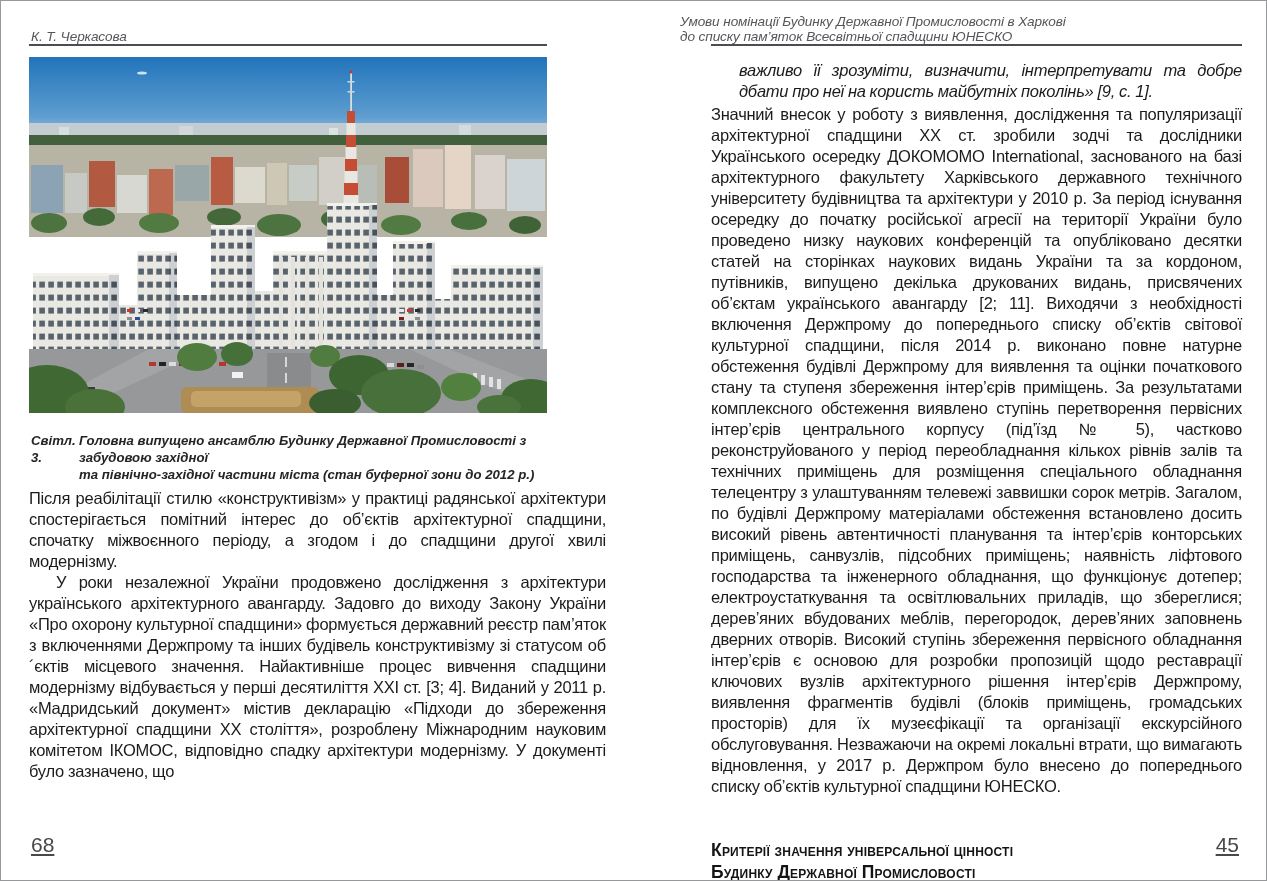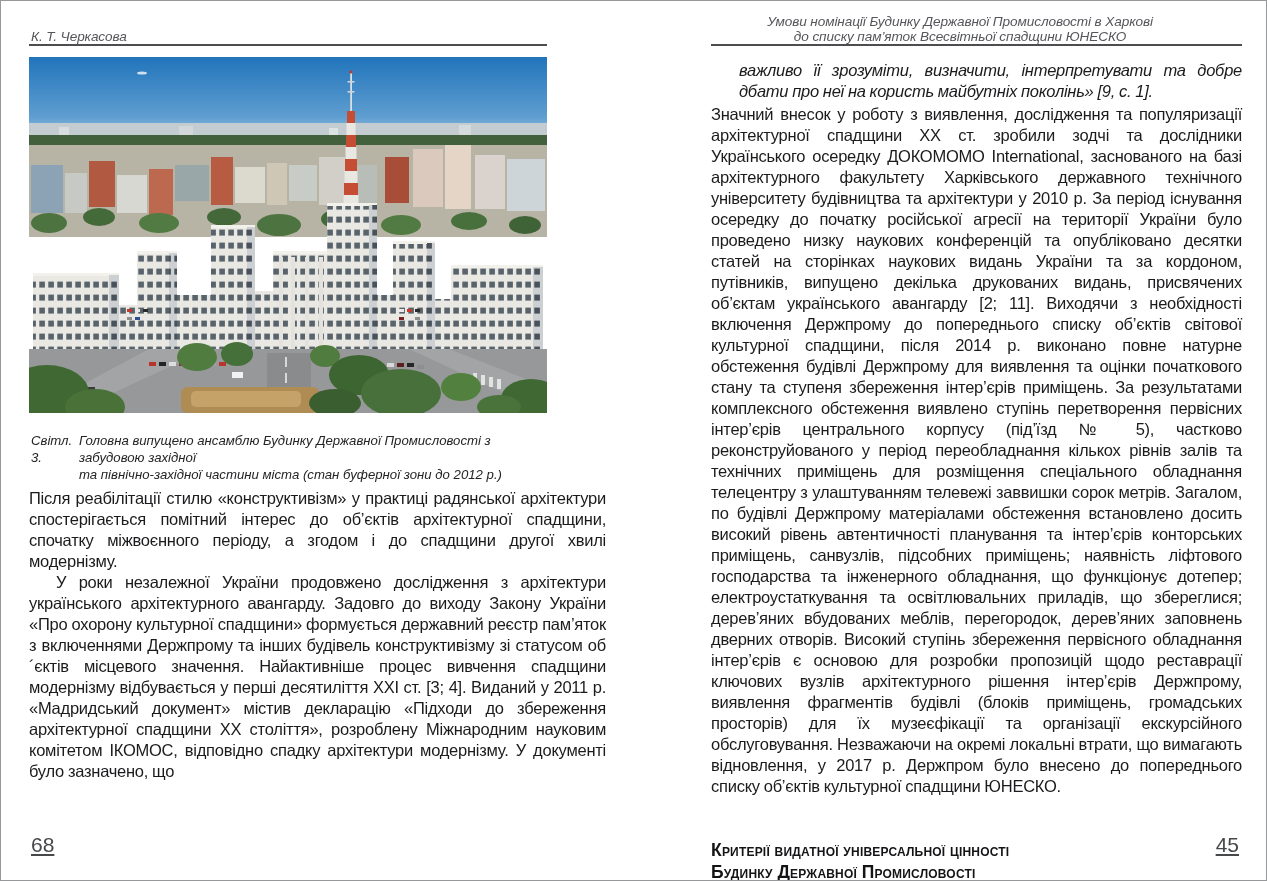--- a/index.html
+++ b/index.html
@@ -14,30 +14,31 @@
   }
   .running-head{
     position:absolute;
     font-style:italic;
     font-size:13.6px;
     color:#55565a;
     letter-spacing:-0.1px;
     white-space:nowrap;
   }
   .rh-left{left:30px;top:28px;}
-  .rh-right{right:26px;top:14px;text-align:center;line-height:14.6px;white-space:normal;width:560px;}
+  .rh-right{right:26px;top:14px;text-align:left;line-height:14.6px;white-space:normal;width:560px;}
   .head-rule{position:absolute;height:1.5px;background:#4c4d4f;top:43px;}
   .rule-left{left:28px;width:518px;}
   .rule-right{left:710px;width:531px;}
   .figure{position:absolute;left:28px;top:56px;width:518px;height:356px;}
   .figure svg{display:block;}
   .caption{
     position:absolute;left:30px;top:431px;width:516px;
     font-style:italic;font-size:13.2px;line-height:17px;color:#242426;
     display:flex;
+    font-weight:bold;
   }
   .cap-label{width:48px;flex:0 0 48px;}
   .cap-lines{flex:1;}
   .body-col{
     position:absolute;
     font-size:16.5px;
     line-height:21px;
     letter-spacing:-0.25px;
     word-spacing:-0.4px;
     text-align:justify;
@@ -284,21 +285,21 @@
   <div class="running-head rh-right">
     <span style="display:block">Умови номінації Будинку Державної Промисловості в Харкові</span>
     <span style="display:block">до списку пам’яток Всесвітньої спадщини ЮНЕСКО</span>
   </div>
   <div class="head-rule rule-right"></div>
 
   <div class="body-col right-col">
     <p class="quote quote-top">важливо її зрозуміти, визначити, інтерпретувати та добре дбати про неї на користь майбутніх поколінь» [9, с. 1].</p>
     <p>Значний внесок у роботу з виявлення, дослідження та популяризації архітектурної спадщини ХХ ст. зробили зодчі та дослідники Українського осередку ДОКОМОМО International, заснованого на базі архітектурного факультету Харківського державного технічного університету будівництва та архітектури у 2010 р. За період існування осередку до початку російської агресії на території України було проведено низку наукових конференцій та опубліковано десятки статей на сторінках наукових видань України та за кордоном, путівників, випущено декілька друкованих видань, присвячених об’єктам українського авангарду [2; 11]. Виходячи з необхідності включення Держпрому до попереднього списку об’єктів світової культурної спадщини, після 2014 р. виконано повне натурне обстеження будівлі Держпрому для виявлення та оцінки початкового стану та ступеня збереження інтер’єрів приміщень. За результатами комплексного обстеження виявлено ступінь перетворення первісних інтер’єрів центрального корпусу (під’їзд № 5), частково реконструйованого у період переобладнання кількох рівнів залів та технічних приміщень для розміщення спеціального обладнання телецентру з улаштуванням телевежі заввишки сорок метрів. Загалом, по будівлі Держпрому матеріалами обстеження встановлено досить високий рівень автентичності планування та інтер’єрів конторських приміщень, санвузлів, підсобних приміщень; наявність ліфтового господарства та інженерного обладнання, що функціонує дотепер; електроустаткування та освітлювальних приладів, що збереглися; дерев’яних вбудованих меблів, перегородок, дерев’яних заповнень дверних отворів. Високий ступінь збереження первісного обладнання інтер’єрів є основою для розробки пропозицій щодо реставрації ключових вузлів архітектурного рішення інтер’єрів Держпрому, виявлення фрагментів будівлі (блоків приміщень, громадських просторів) для їх музеєфікації та організації екскурсійного обслуговування. Незважаючи на окремі локальні втрати, що вимагають відновлення, у 2017 р. Держпром було внесено до попереднього списку об’єктів культурної спадщини ЮНЕСКО.</p>
     <h2 class="section-heading">
-      <span style="display:block">Критерії видатної універсальної цінності</span>
+      <span style="display:block">Критерії значення універсальної цінності</span>
       <span style="display:block">Будинку Державної Промисловості</span>
     </h2>
 
   </div>
 
   <div class="page-number pn-right">45</div>
 
 </div>
 
 </body></html>

